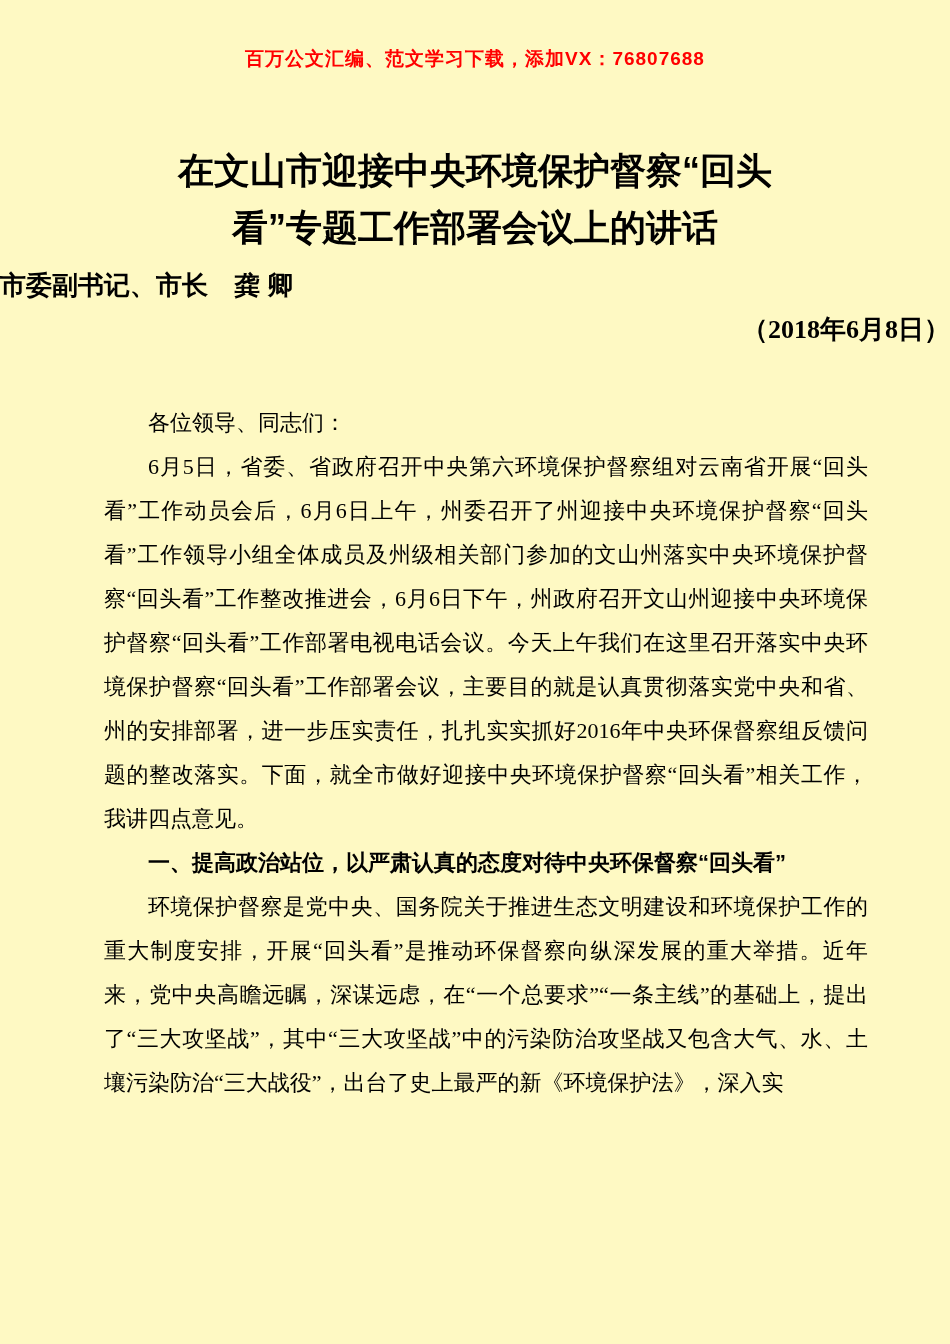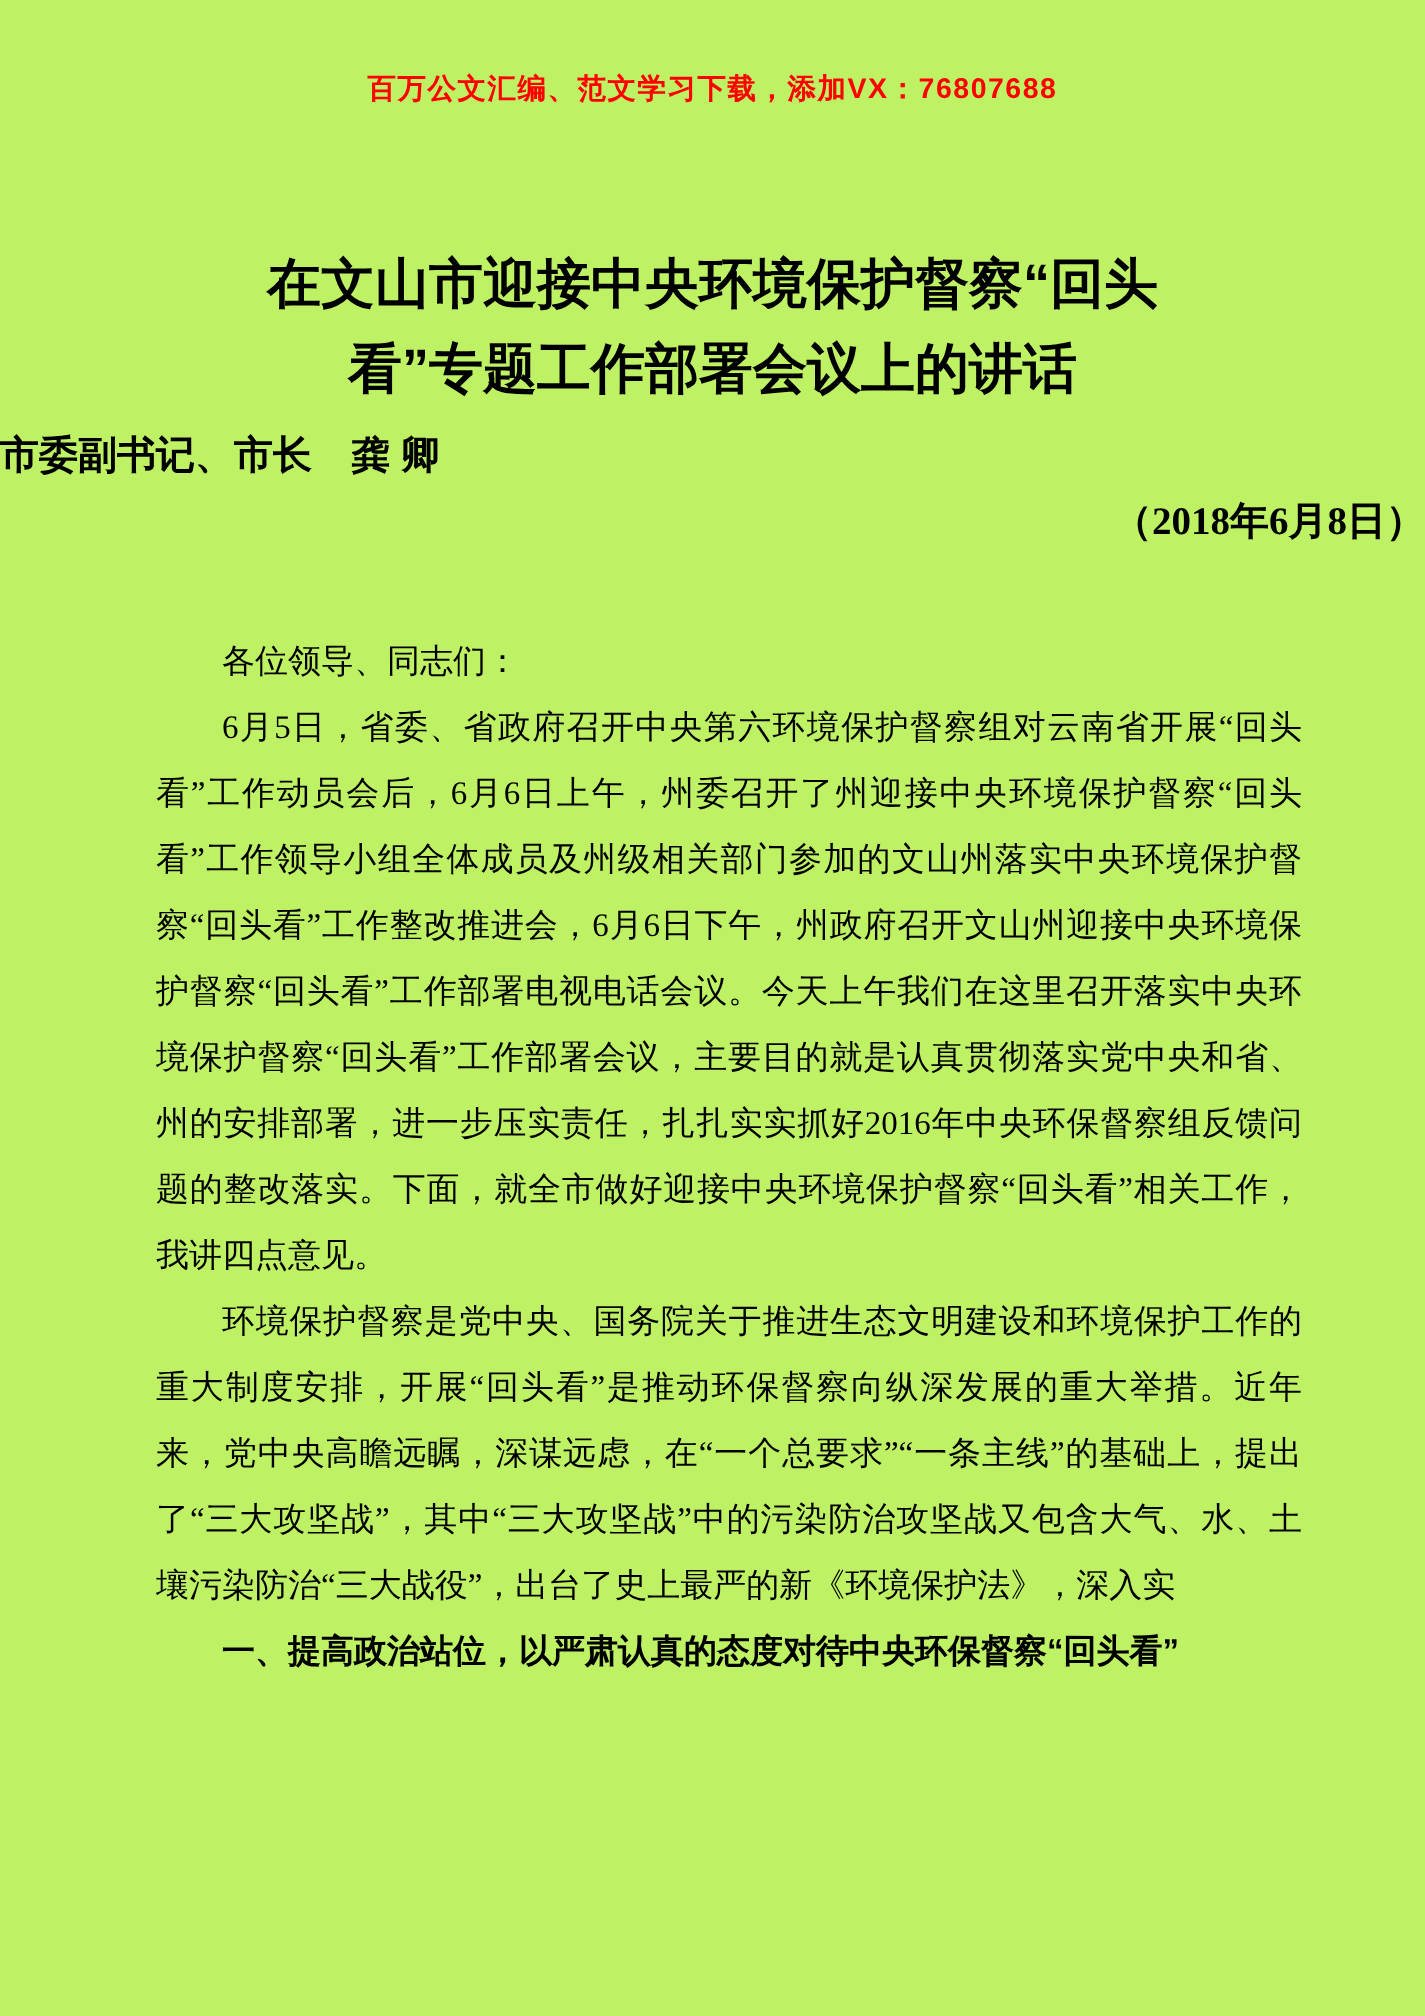--- a/index.html
+++ b/index.html
@@ -7,35 +7,35 @@
     padding: 0;
   }
   body {
     background: #f5f5f5;
     font-family: "Liberation Serif", serif;
   }
   .page {
     width: 950px;
     height: 1344px;
     margin: 0 auto;
-    background: #bef264;
+    background: #fef9c3;
     overflow: hidden;
     box-sizing: border-box;
     position: relative;
   }
   .promo-header {
     padding-top: 46px;
     text-align: center;
     font-size: 19px;
     font-weight: bold;
     letter-spacing: 1px;
     font-family: "Liberation Sans", sans-serif;
   }
   .doc-title {
-    margin-top: 88px;
+    margin-top: 70px;
     text-align: center;
     font-size: 36px;
     font-weight: bold;
     line-height: 57px;
     color: #000000;
     font-family: "Liberation Sans", sans-serif;
   }
   .doc-author {
     margin-top: 12px;
     font-size: 26px;
@@ -81,17 +81,17 @@
   </div>
 
   <div class="doc-author">市委副书记、市长　龚 卿</div>
 
   <div class="doc-date">（2018年6月8日）</div>
 
   <div class="doc-body">
 
   <p class="para">各位领导、同志们：</p>
       <p class="para">6月5日，省委、省政府召开中央第六环境保护督察组对云南省开展“回头看”工作动员会后，6月6日上午，州委召开了州迎接中央环境保护督察“回头看”工作领导小组全体成员及州级相关部门参加的文山州落实中央环境保护督察“回头看”工作整改推进会，6月6日下午，州政府召开文山州迎接中央环境保护督察“回头看”工作部署电视电话会议。今天上午我们在这里召开落实中央环境保护督察“回头看”工作部署会议，主要目的就是认真贯彻落实党中央和省、州的安排部署，进一步压实责任，扎扎实实抓好2016年中央环保督察组反馈问题的整改落实。下面，就全市做好迎接中央环境保护督察“回头看”相关工作，我讲四点意见。</p>
+      <p class="para heading">一、提高政治站位，以严肃认真的态度对待中央环保督察“回头看”</p>
       <p class="para">环境保护督察是党中央、国务院关于推进生态文明建设和环境保护工作的重大制度安排，开展“回头看”是推动环保督察向纵深发展的重大举措。近年来，党中央高瞻远瞩，深谋远虑，在“一个总要求”“一条主线”的基础上，提出了“三大攻坚战”，其中“三大攻坚战”中的污染防治攻坚战又包含大气、水、土壤污染防治“三大战役”，出台了史上最严的新《环境保护法》，深入实</p>
-      <p class="para heading">一、提高政治站位，以严肃认真的态度对待中央环保督察“回头看”</p>
     </div>
 
 </div>
 
 </body></html>

